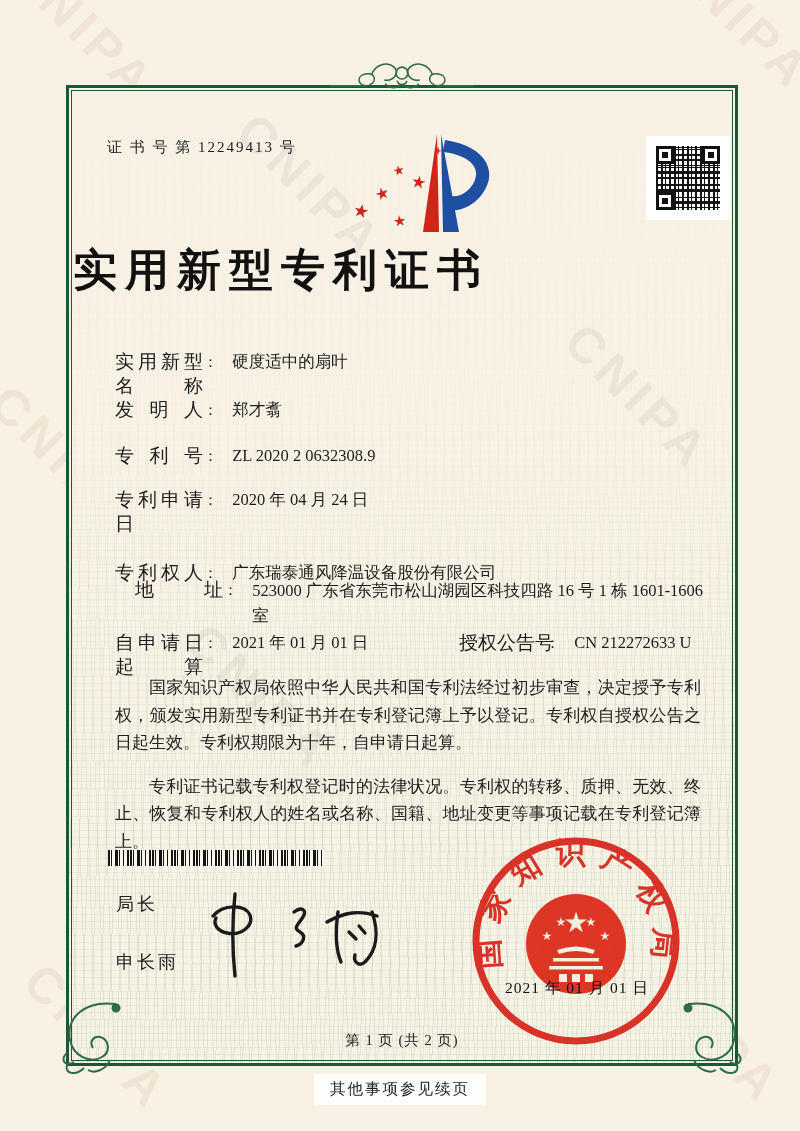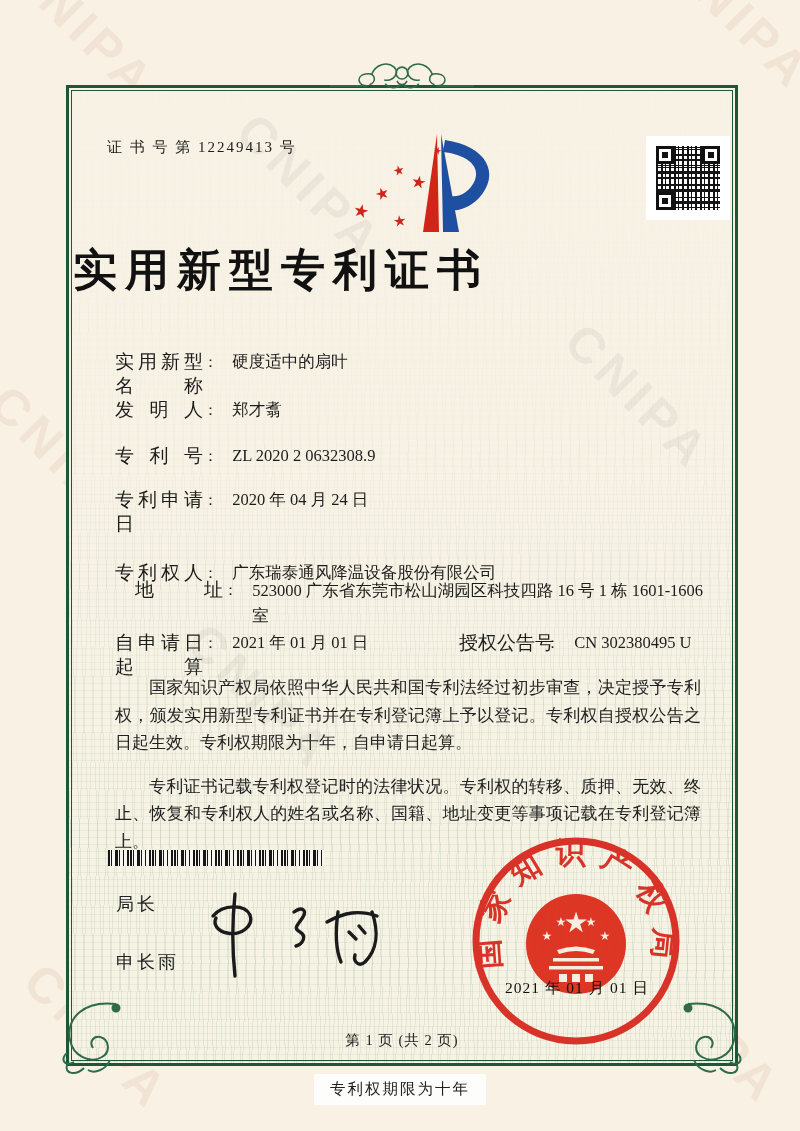--- a/index.html
+++ b/index.html
@@ -172,21 +172,21 @@
   </div>
   <div class="row" style="top:490px;margin-left:20px;">
     <span class="lab">地址</span><span class="colon">：</span>
     <span class="val wrap">523000 广东省东莞市松山湖园区科技四路 16 号 1 栋 1601-1606 室</span>
   </div>
   <div class="row" style="top:543px;">
     <span class="lab">自申请日起算</span><span class="colon">：</span>
     <span class="val">2021 年 01 月 01 日</span>
     <span class="grant-no">
       <span class="lab" style="width:86px;">授权公告号</span><span class="colon">：</span>
-      <span class="val">CN 302380495 U</span>
+      <span class="val">CN 212272633 U</span>
     </span>
   </div>
 
   <div class="paras">
     <p>国家知识产权局依照中华人民共和国专利法经过初步审查，决定授予专利权，颁发实用新型专利证书并在专利登记簿上予以登记。专利权自授权公告之日起生效。专利权期限为十年，自申请日起算。</p>
     <p>专利证书记载专利权登记时的法律状况。专利权的转移、质押、无效、终止、恢复和专利权人的姓名或名称、国籍、地址变更等事项记载在专利登记簿上。</p>
   </div>
 
   <div class="barcode"></div>
 
@@ -260,13 +260,13 @@
 <svg class="orn orn-br" viewBox="0 0 92 82">
   <g fill="none" stroke="#2f6b47" stroke-width="2">
     <path d="M62,8 C30,4 12,22 16,44 C19,60 36,68 48,61 C57,56 55,43 46,41 C39,40 35,46 39,52"></path>
     <path d="M20,66 C10,72 6,62 13,57"></path>
     <path d="M30,72 C22,80 10,78 13,69"></path>
     <path d="M56,64 C52,74 40,78 34,74"></path>
     <circle cx="62" cy="12" r="3.5" fill="#2f6b47"></circle>
   </g>
 </svg>
 
-<div class="continuation">专利权期限为十年</div>
+<div class="continuation">其他事项参见续页</div>
 
 </body></html>

